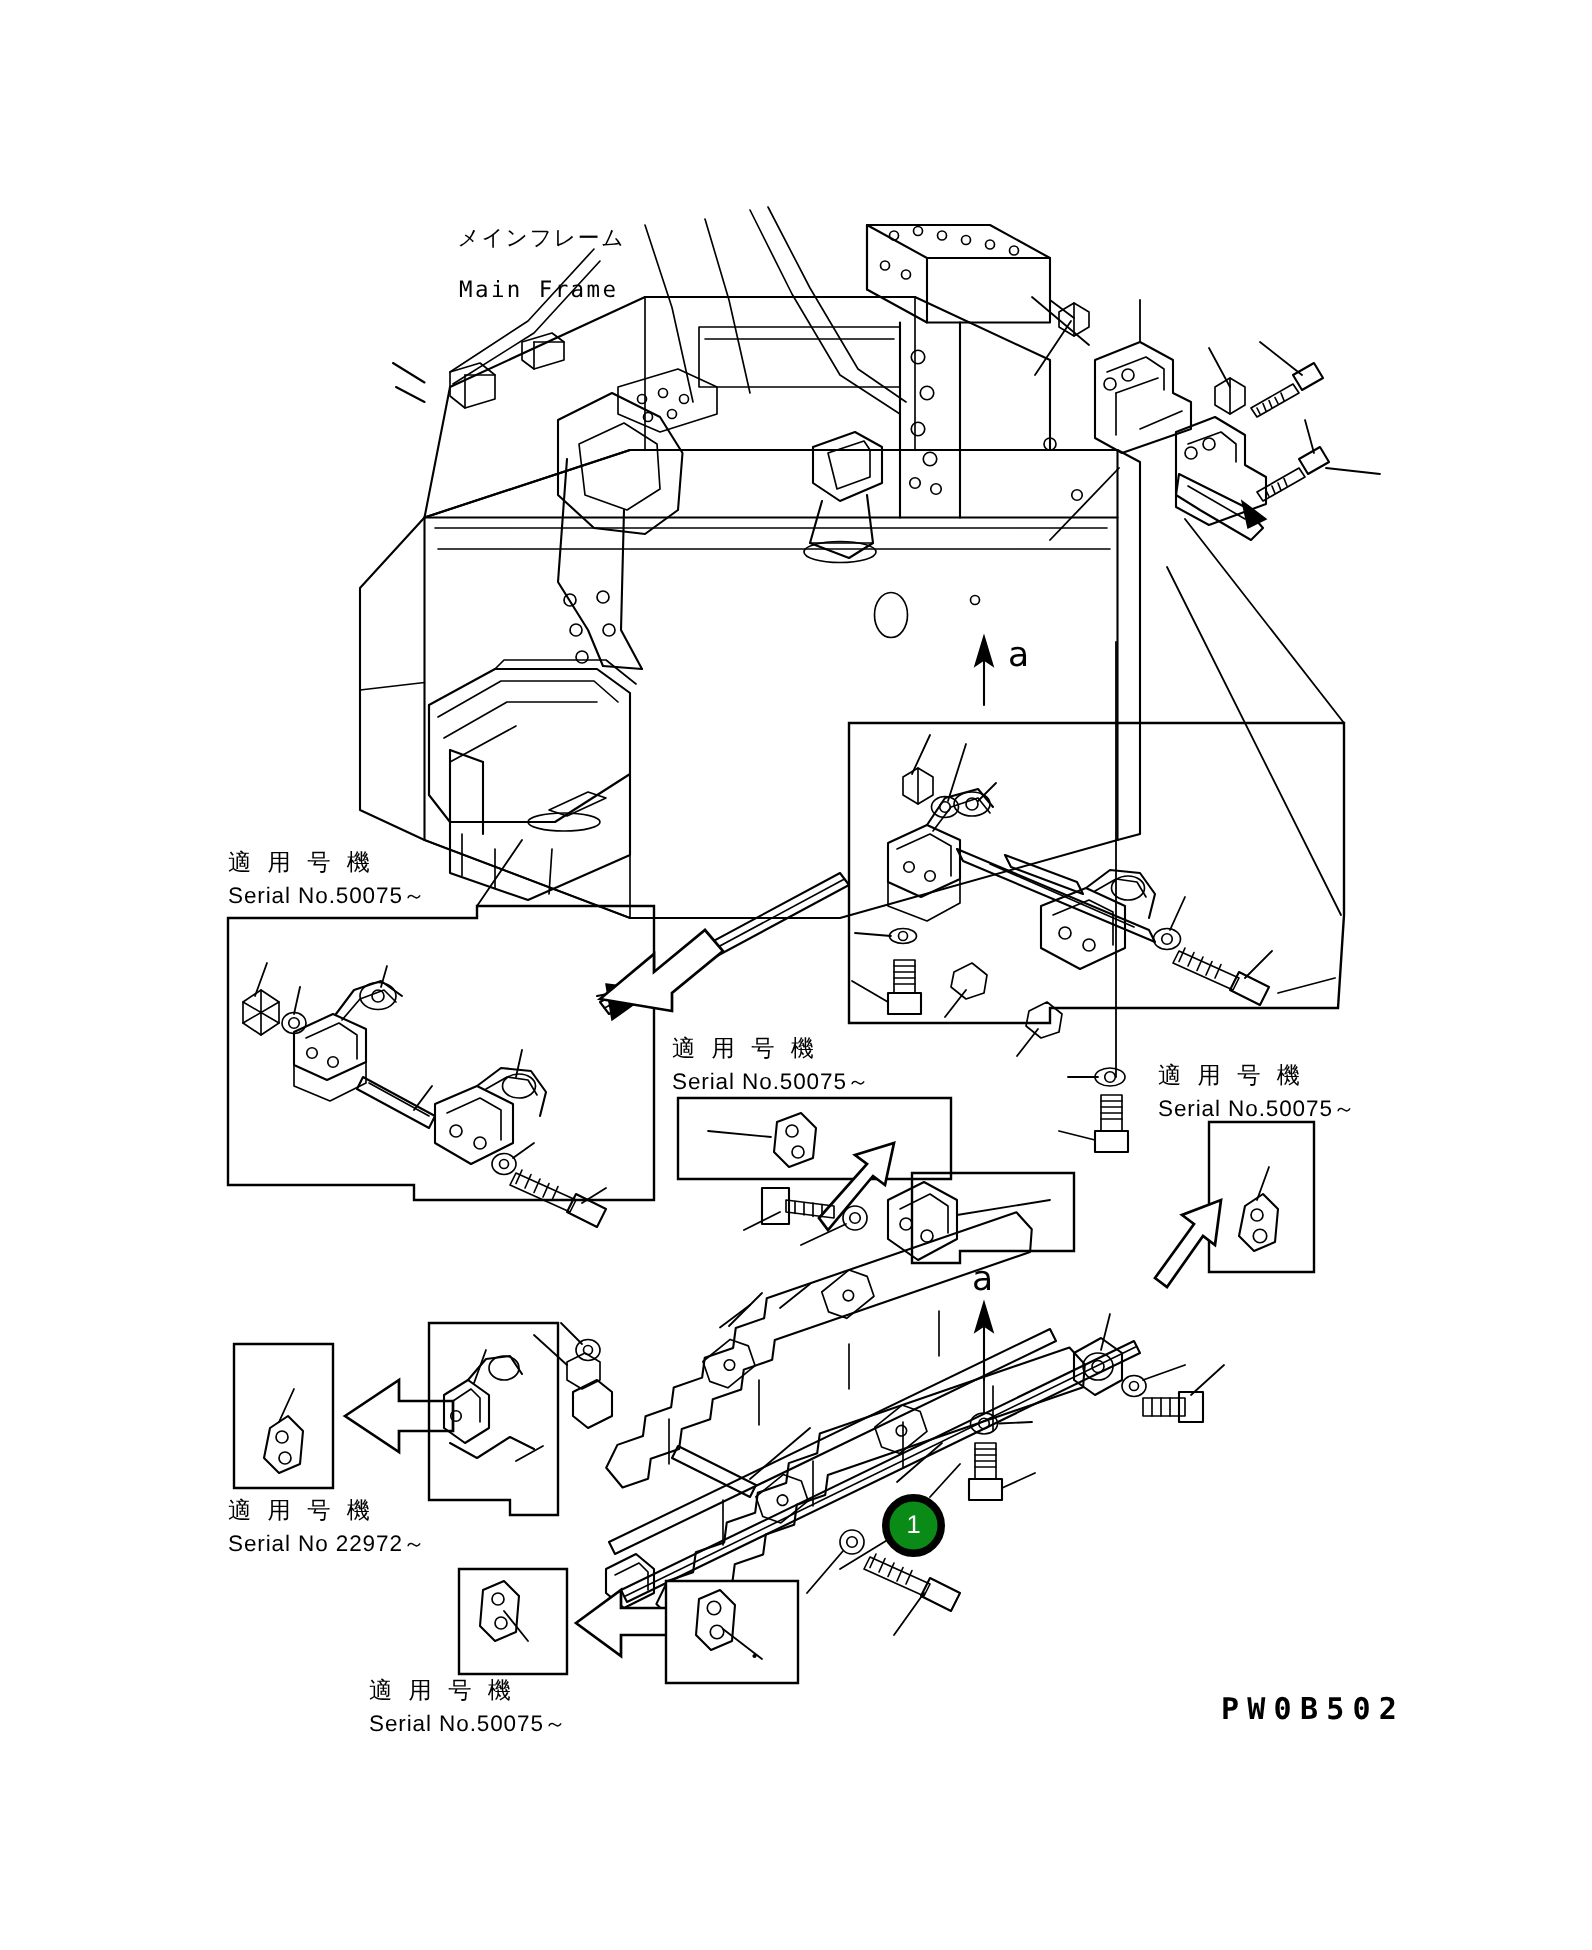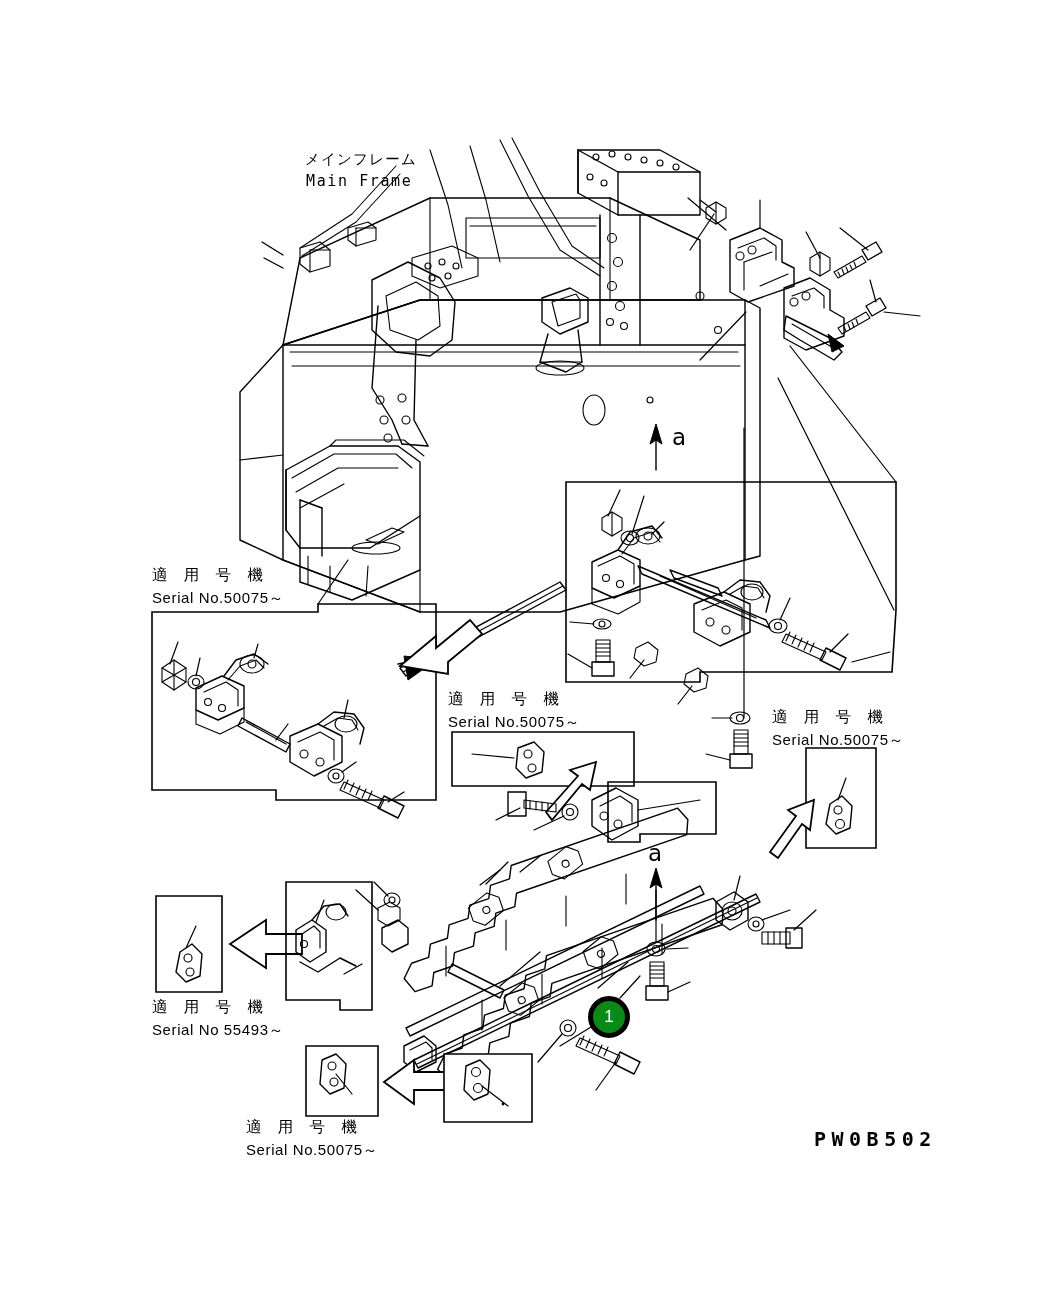--- a/index.html
+++ b/index.html
@@ -69,21 +69,21 @@
   }
 
   
   .lbl {
     position: absolute;
     white-space: pre;
     color: #000000;
     line-height: 1.32;
   }
   .lbl-jp {
-    font-family: Liberation Mono, monospace;
+    font-family: Liberation Serif, serif;
     font-size: 15.5px;
     letter-spacing: 3.5px;
   }
   .lbl-en {
     font-family: Liberation Sans, sans-serif;
     font-size: 15px;
     letter-spacing: 0.6px;
   }
   .lbl-frame-jp {
     font-family: "DejaVu Sans", sans-serif;
@@ -586,33 +586,33 @@
       <path class="solidarrow" d="M656 424 L650 444 L656 440 L662 444 Z"></path>
     </g>
     <g>
       <path class="ln" d="M656 920 L656 876"></path>
       <path class="solidarrow" d="M656 868 L650 888 L656 884 L662 888 Z"></path>
     </g>
 
   </svg>
 
   <div class="lbl lbl-frame-jp" style="left:305px; top:150px;">メインフレーム</div>
-  <div class="lbl lbl-frame-en" style="left:306px; top:172px;">Main Frame</div>
+  <div class="lbl lbl-frame-en" style="left:306px; top:184px;">Main Frame</div>
 
   <div class="lbl lbl-jp" style="left:152px; top:566px;">適 用 号 機</div>
   <div class="lbl lbl-en" style="left:152px; top:588px;">Serial No.50075～</div>
 
   <div class="lbl lbl-jp" style="left:448px; top:690px;">適 用 号 機</div>
   <div class="lbl lbl-en" style="left:448px; top:712px;">Serial No.50075～</div>
 
   <div class="lbl lbl-jp" style="left:772px; top:708px;">適 用 号 機</div>
   <div class="lbl lbl-en" style="left:772px; top:730px;">Serial No.50075～</div>
 
   <div class="lbl lbl-jp" style="left:152px; top:998px;">適 用 号 機</div>
-  <div class="lbl lbl-en" style="left:152px; top:1020px;">Serial No 55493～</div>
+  <div class="lbl lbl-en" style="left:152px; top:1020px;">Serial No 22972～</div>
 
   <div class="lbl lbl-jp" style="left:246px; top:1118px;">適 用 号 機</div>
   <div class="lbl lbl-en" style="left:246px; top:1140px;">Serial No.50075～</div>
 
   <div class="lbl lbl-section" style="left:672px; top:422px;">a</div>
   <div class="lbl lbl-section" style="left:648px; top:838px;">a</div>
 
   <div class="callout" style="left:588px; top:996px;">
     <span>1</span>
   </div>

